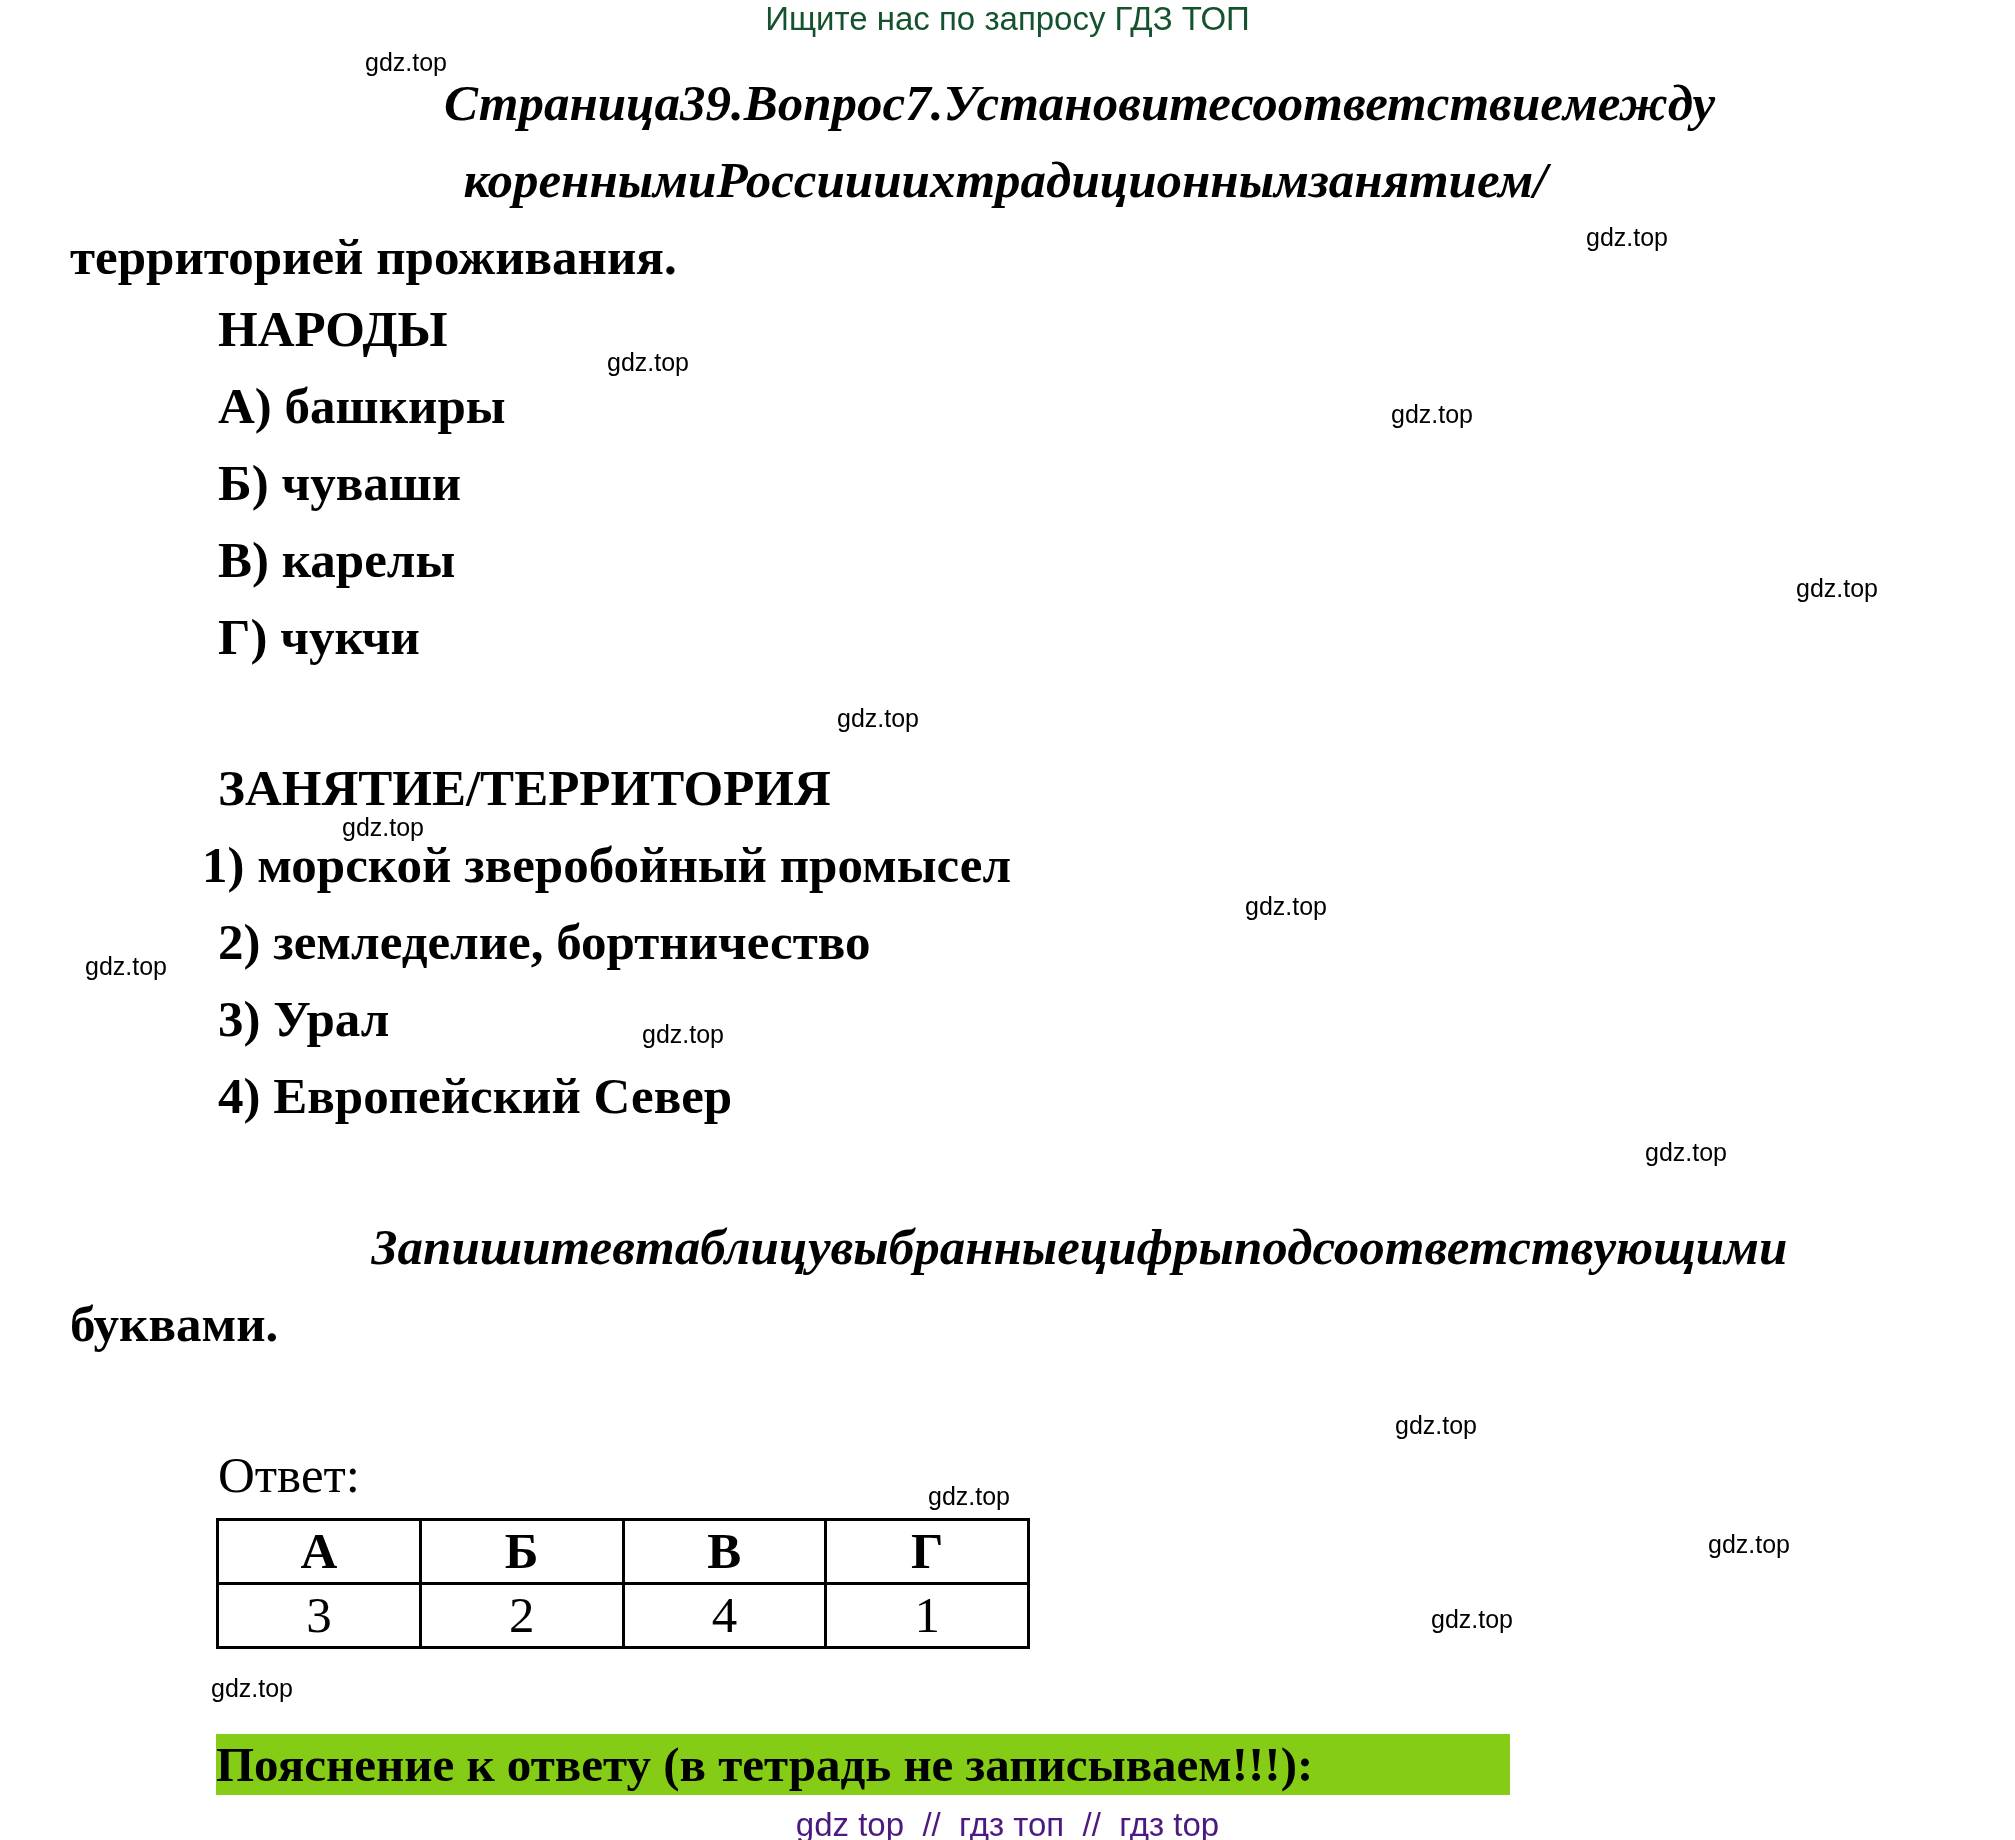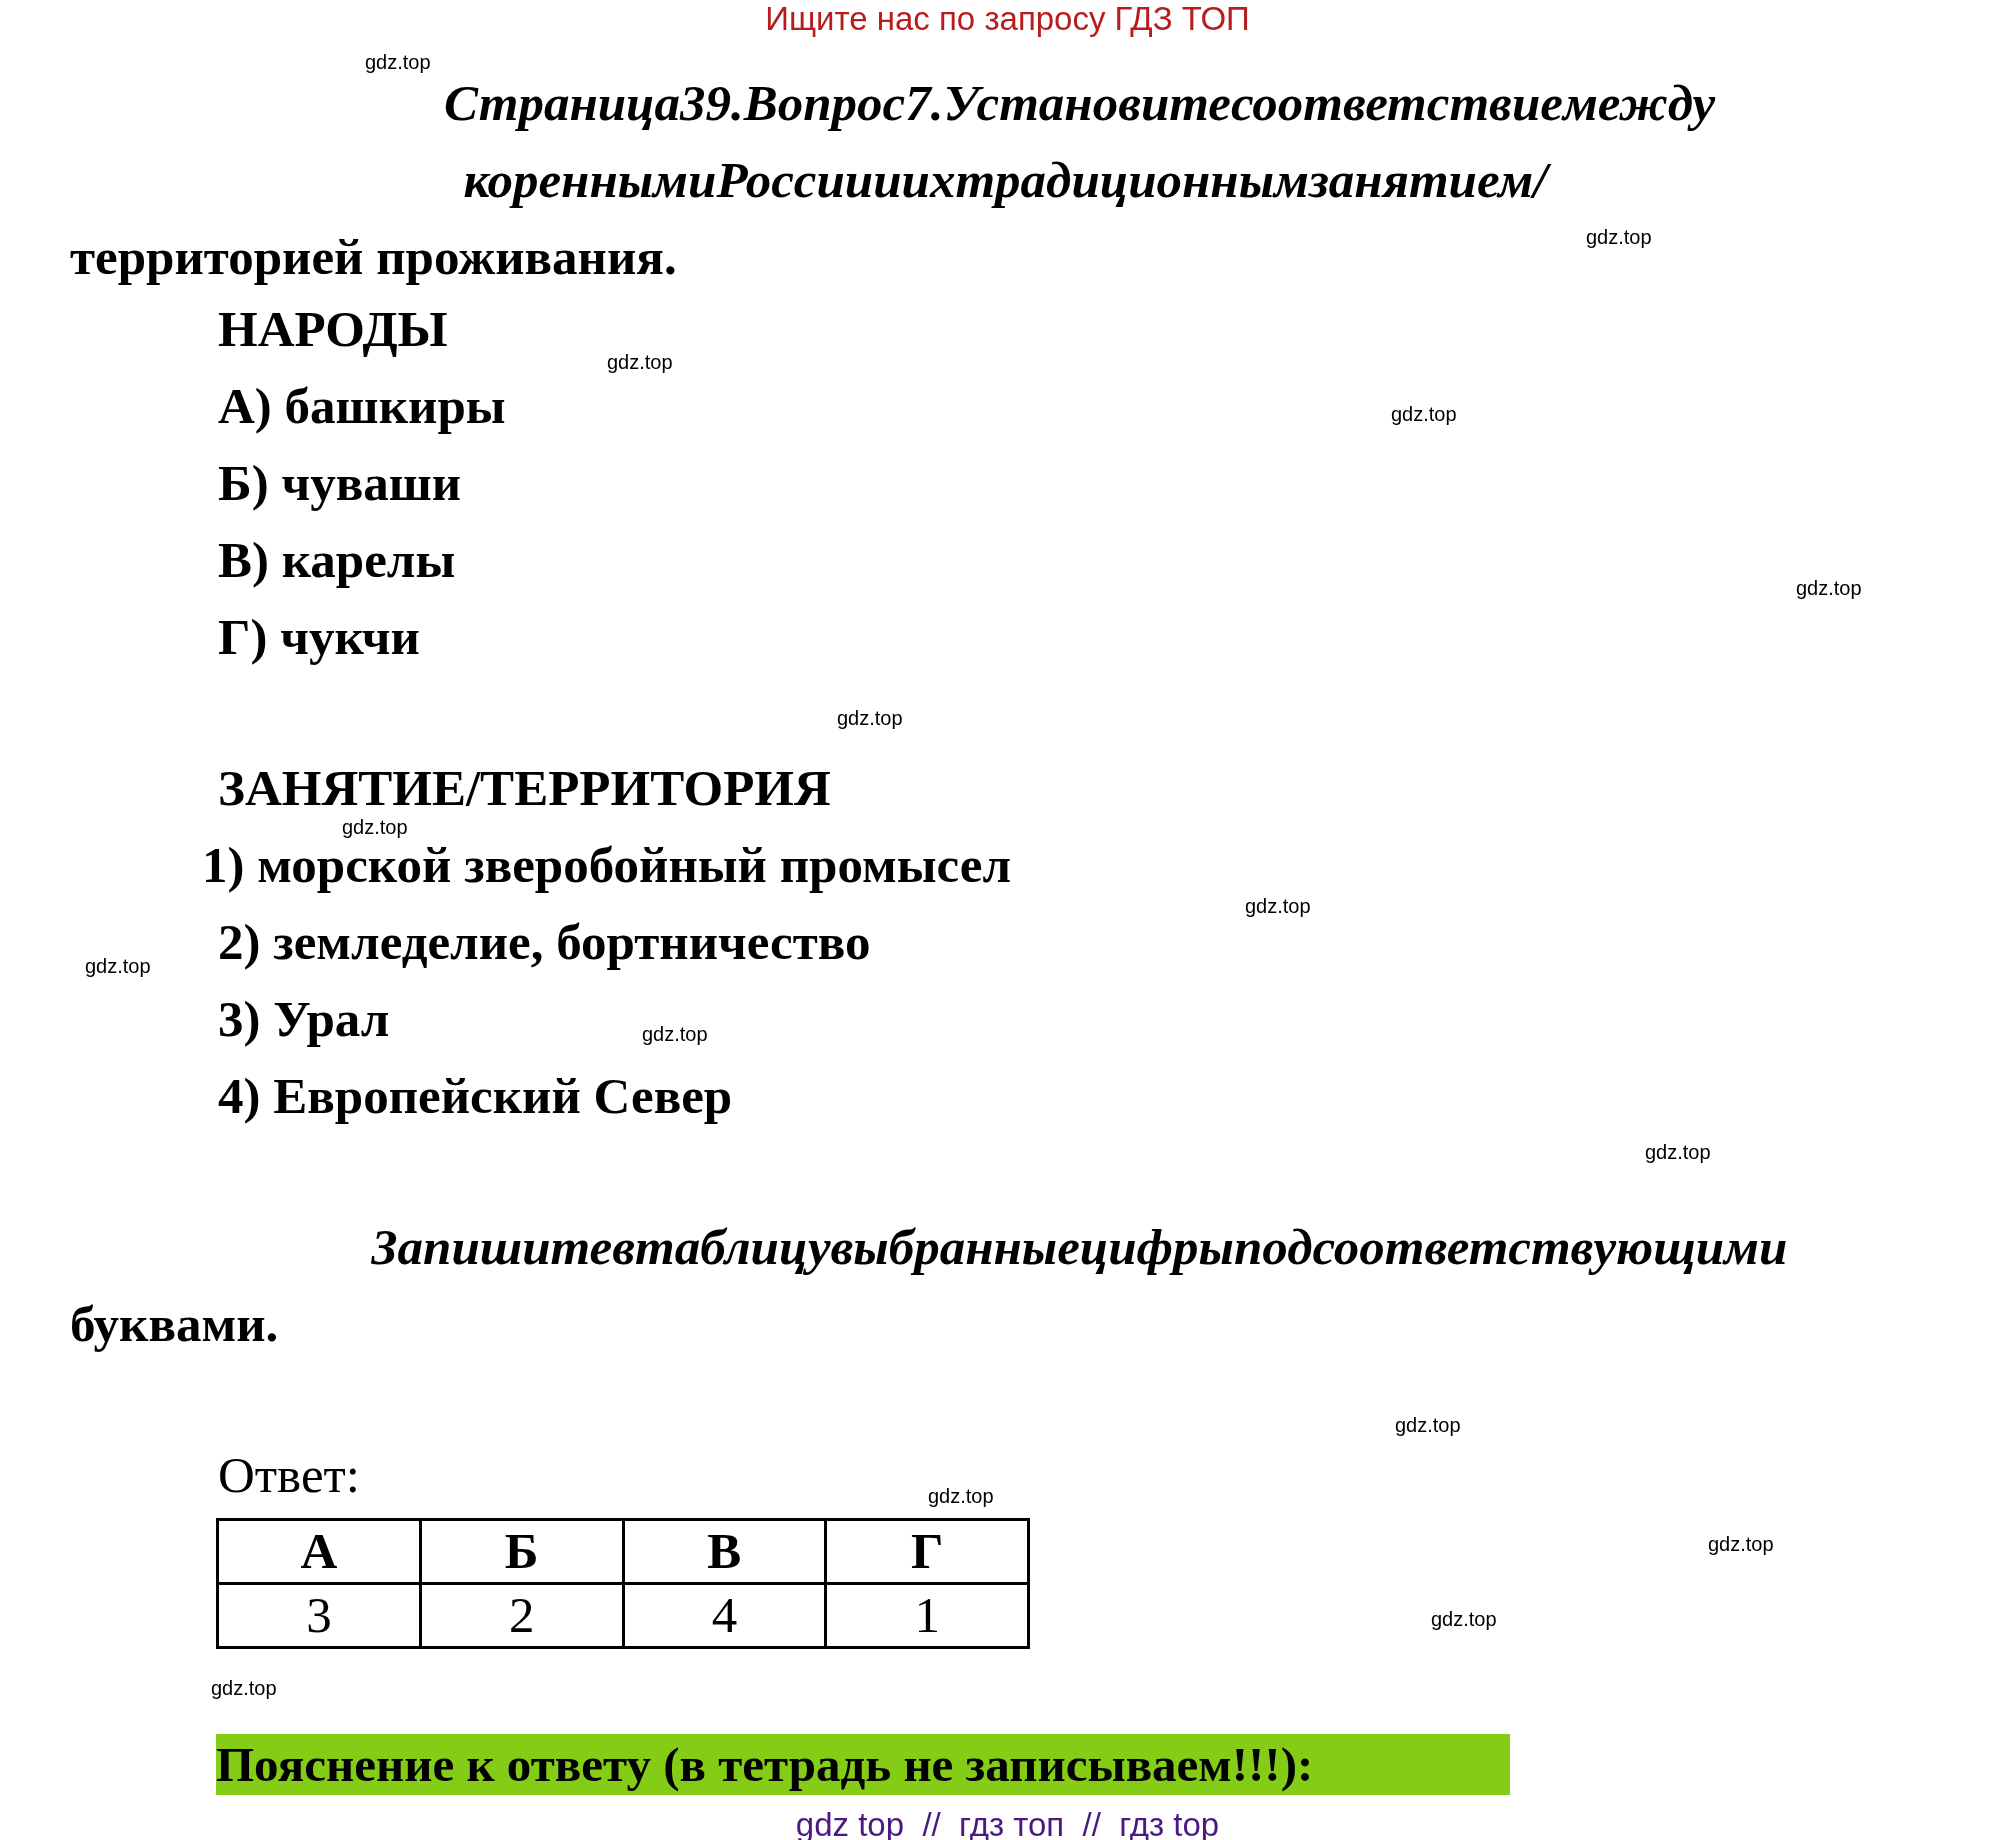--- a/index.html
+++ b/index.html
@@ -3,36 +3,36 @@
 <meta charset="utf-8">
 <style>
   html, body { margin: 0; padding: 0; background: #ffffff; }
   body { width: 2015px; height: 1840px; position: relative; overflow: hidden;
          font-family: "Liberation Serif", serif; color: #000; }
   .abs { position: absolute; white-space: nowrap; }
   .hdr { left: 0; width: 2015px; top: 0; text-align: center;
          font-family: "Liberation Sans", sans-serif; font-size: 33px; line-height: 37px; }
   .bold { font-weight: bold; font-size: 51px; line-height: 77px; }
   .justify-line { display: flex; justify-content: center; font-style: italic; }
-  .wm { font-family: "Liberation Sans", sans-serif; font-size: 20px; line-height: 31.5px; color: #000; }
+  .wm { font-family: "Liberation Sans", sans-serif; font-size: 25px; line-height: 31.5px; color: #000; }
   .answer-label { font-size: 51px; line-height: 59px; font-weight: normal; }
   table.ans { position: absolute; left: 216px; top: 1518px; width: 814px; border-collapse: collapse; }
   table.ans td { border: 3px solid #000; height: 61px; text-align: center; font-size: 51px;
                  line-height: 59px; padding: 0; width: 25%; }
   table.ans tr.head td { font-weight: bold; }
   .explain { left: 216px; top: 1734px; width: 1294px; height: 61px; font-size: 49px;
              line-height: 61px; font-weight: bold; }
   .footer { left: 0; width: 2015px; top: 1807px; text-align: center;
             font-family: "Liberation Sans", sans-serif; font-size: 33px; line-height: 35px; }
 </style>
 </head>
 <body>
 
 <div class="abs hdr">
-  <span style="color:#b91c1c">Ищите нас по запросу ГДЗ ТОП</span>
+  <span style="color:#14532d">Ищите нас по запросу ГДЗ ТОП</span>
 </div>
 
 <div class="abs bold justify-line" style="left:218px; width:1723px; top:65px;">
   <span>Страница</span>
   <span>39.</span>
   <span>Вопрос</span>
   <span>7.</span>
   <span>Установите</span>
   <span>соответствие</span>
   <span>между</span>

